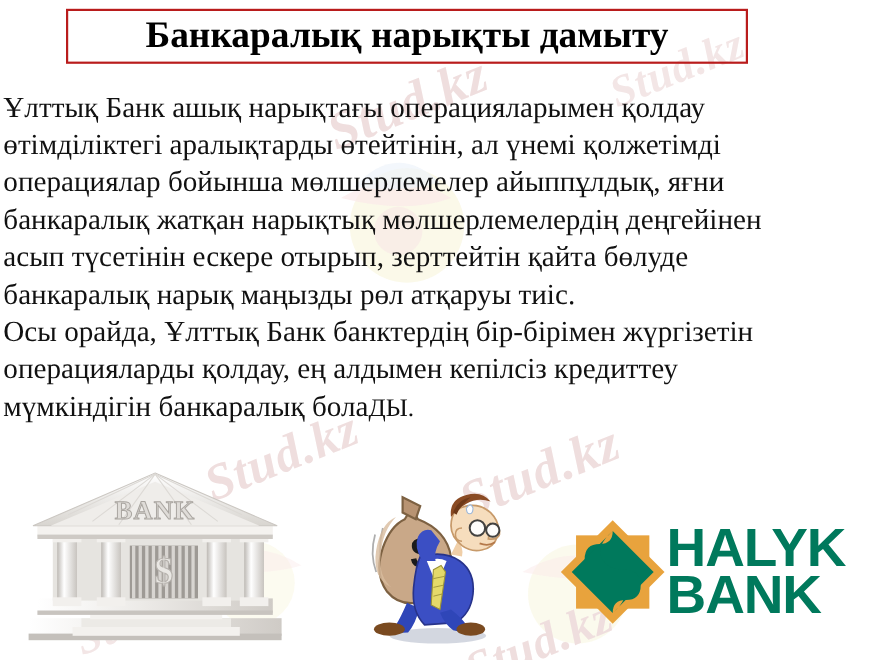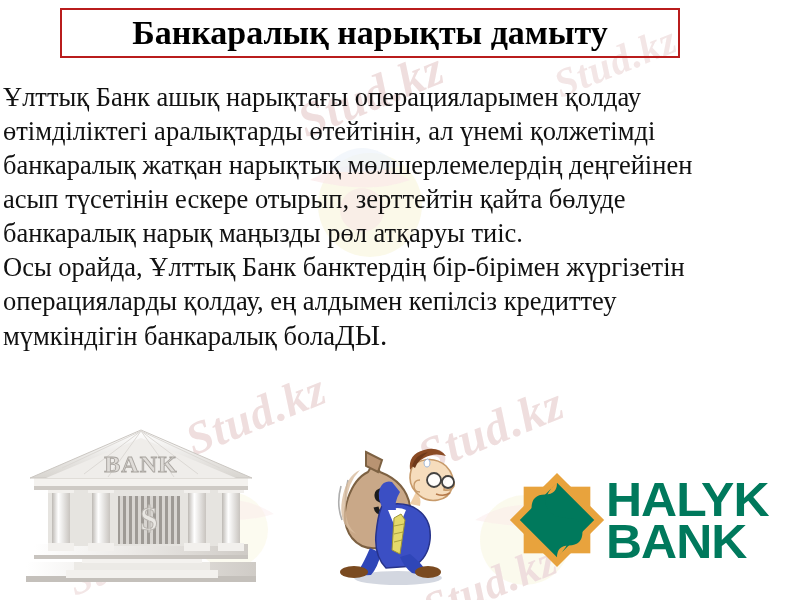--- a/index.html
+++ b/index.html
@@ -82,21 +82,21 @@
     width: 790px;
     z-index: 10;
   }
   .bline {
     font-family: "Liberation Serif", "DejaVu Serif", serif;
     font-size: 26.5px;
     line-height: 34px;
     color: #111111;
     white-space: nowrap;
   }
-  .big-tail { font-size: 29px; }
+  .big-tail { font-size: 23px; }
 
   
   #bank-building {
     position: absolute;
     left: 22px;
     top: 424px;
     width: 238px;
     height: 170px;
     z-index: 8;
   }
@@ -162,20 +162,21 @@
     <path d="M36 44 Q80 16 124 44 Q84 56 36 44 Z" fill="#f7dada" opacity="0.45"></path>
   </svg>
 
   <div id="title-box">
     <div id="title-text">Банкаралық нарықты дамыту</div>
   </div>
 
   <div id="body-text">
     <div class="bline">Ұлттық Банк ашық нарықтағы операцияларымен қолдау</div>
     <div class="bline">өтімділіктегі аралықтарды өтейтінін, ал үнемі қолжетімді</div>
+    <div class="bline">операциялар бойынша мөлшерлемелер айыппұлдық, яғни</div>
     <div class="bline">банкаралық жатқан нарықтық мөлшерлемелердің деңгейінен</div>
     <div class="bline">асып түсетінін ескере отырып, зерттейтін қайта бөлуде</div>
     <div class="bline">банкаралық нарық маңызды рөл атқаруы тиіс.</div>
     <div class="bline">Осы орайда, Ұлттық Банк банктердің бір-бірімен жүргізетін</div>
     <div class="bline">операцияларды қолдау, ең алдымен кепілсіз кредиттеу</div>
     <div class="bline"><span>мүмкіндігін банкаралық бола</span><span class="big-tail">ДЫ.</span></div>
   </div>
 
   <div class="wm-layer">
     <div class="wm wm-e">Stud.kz</div>

